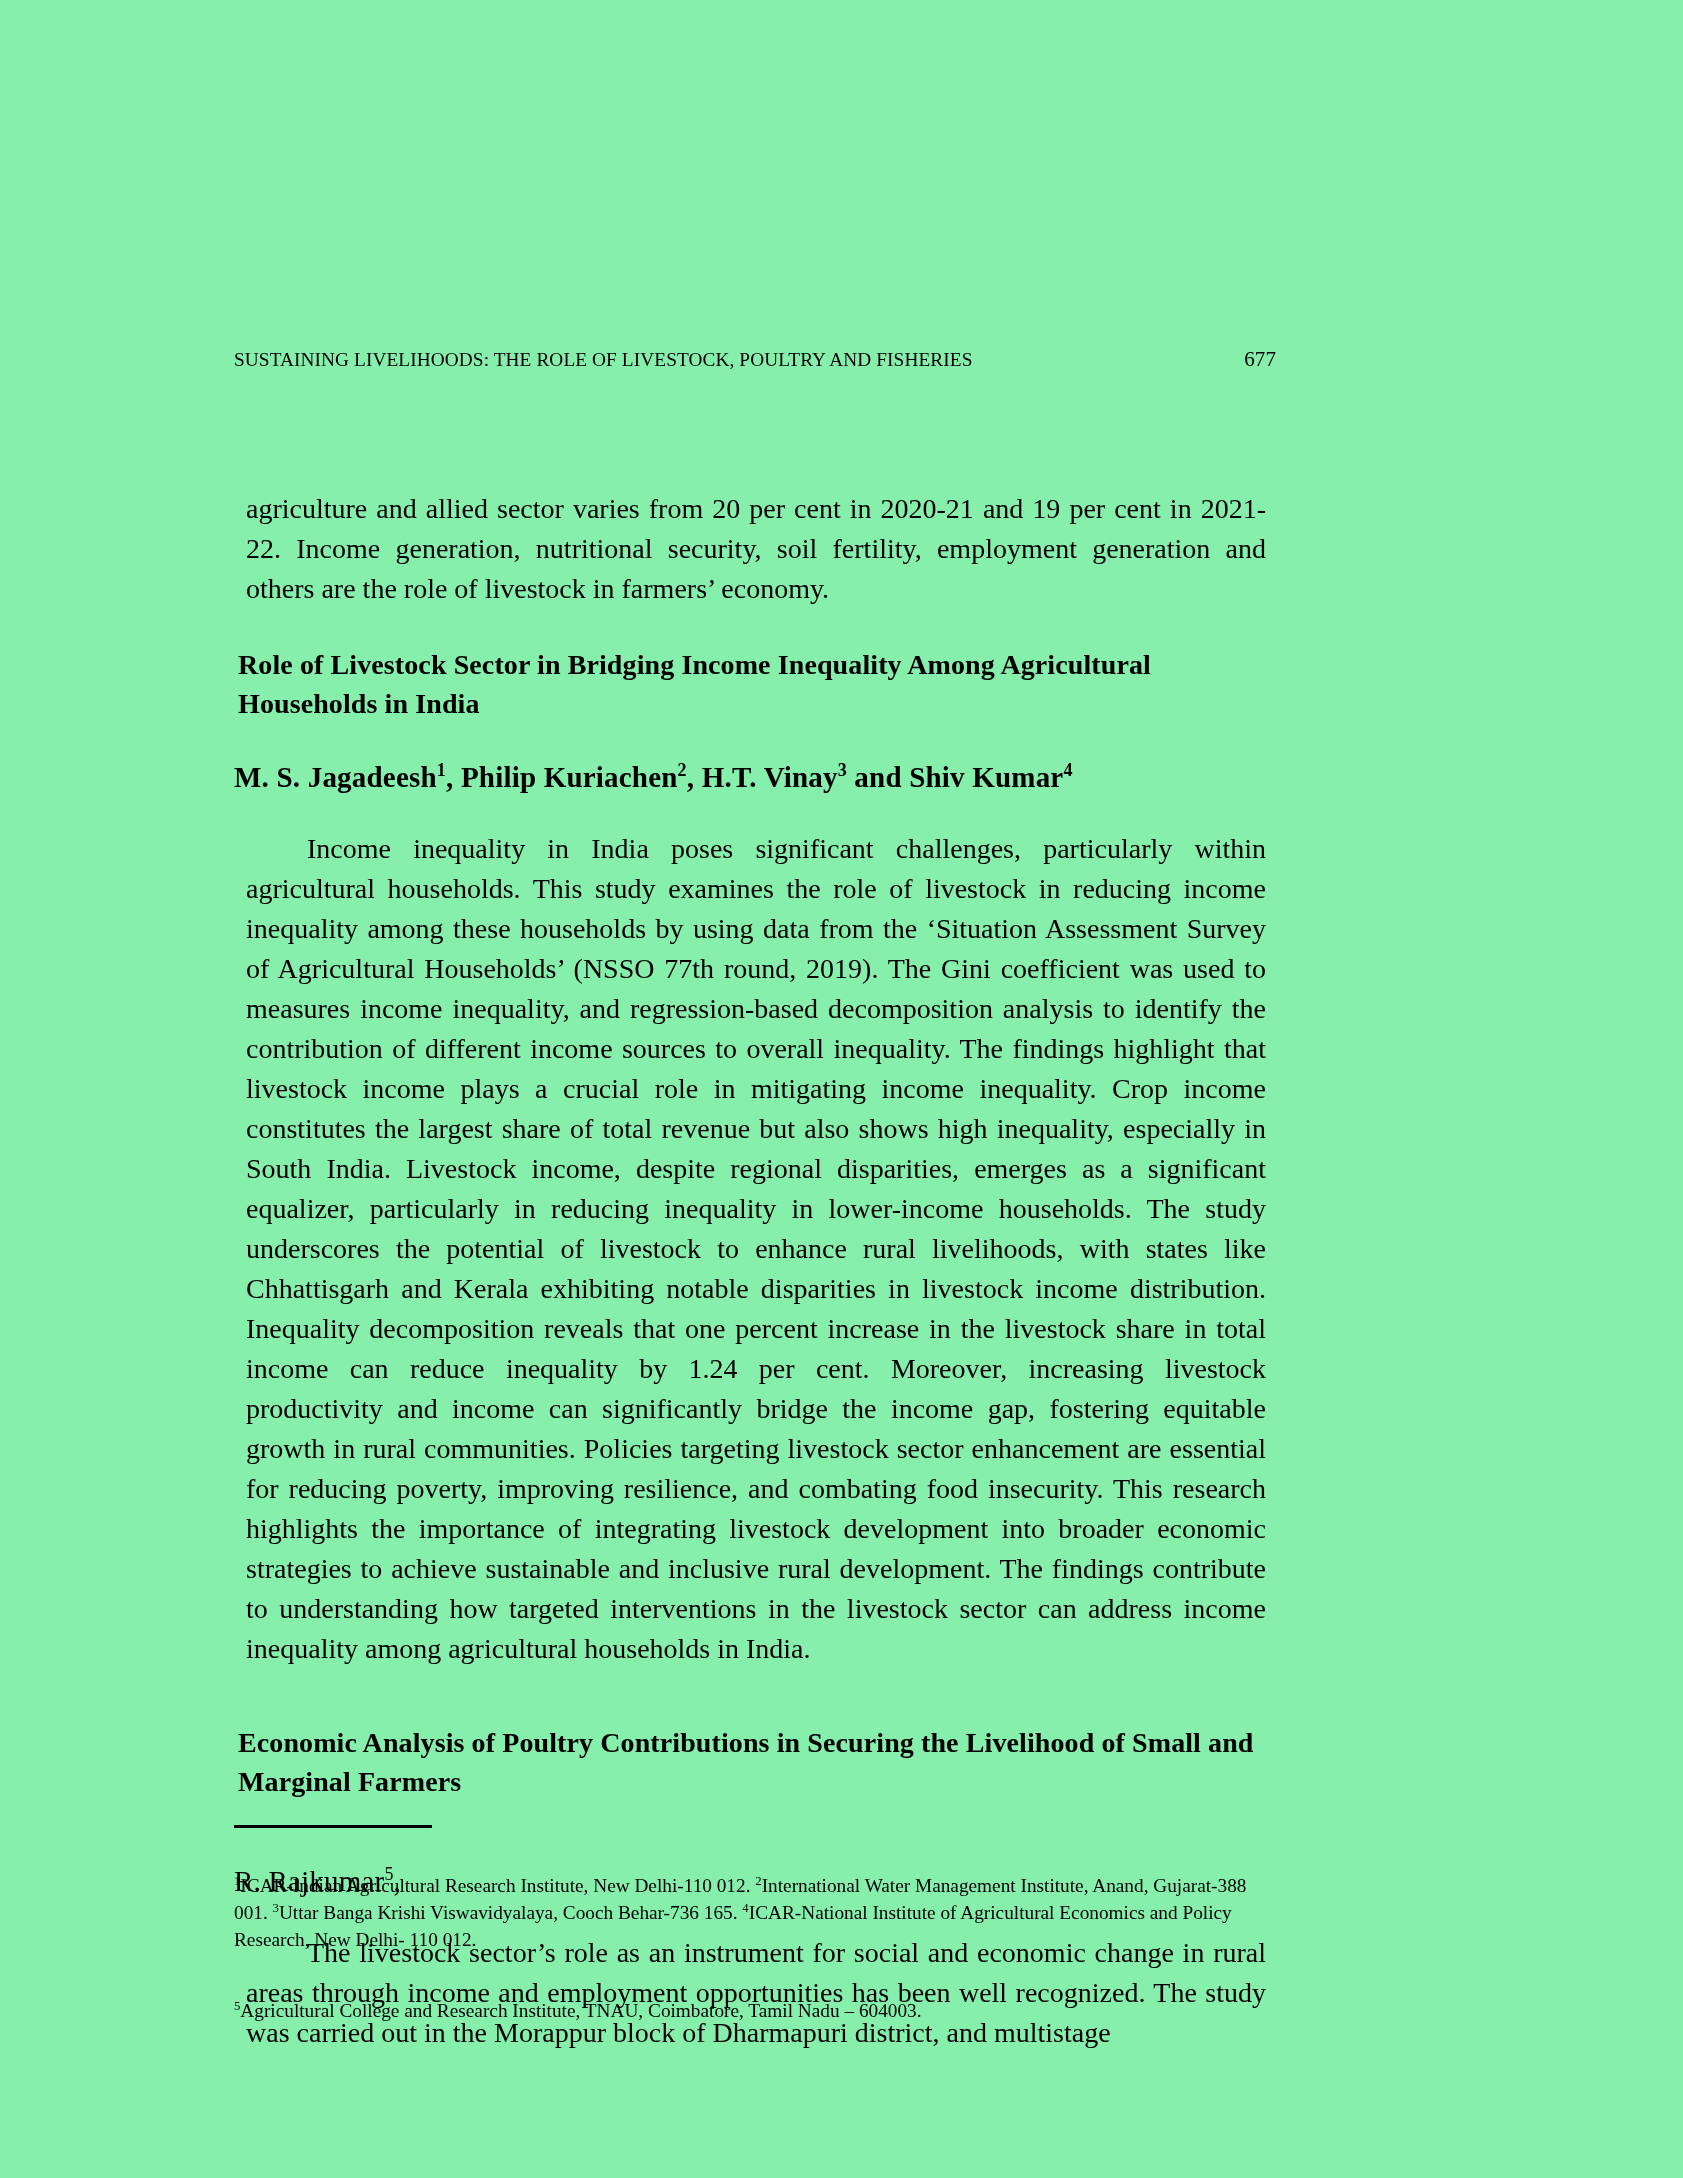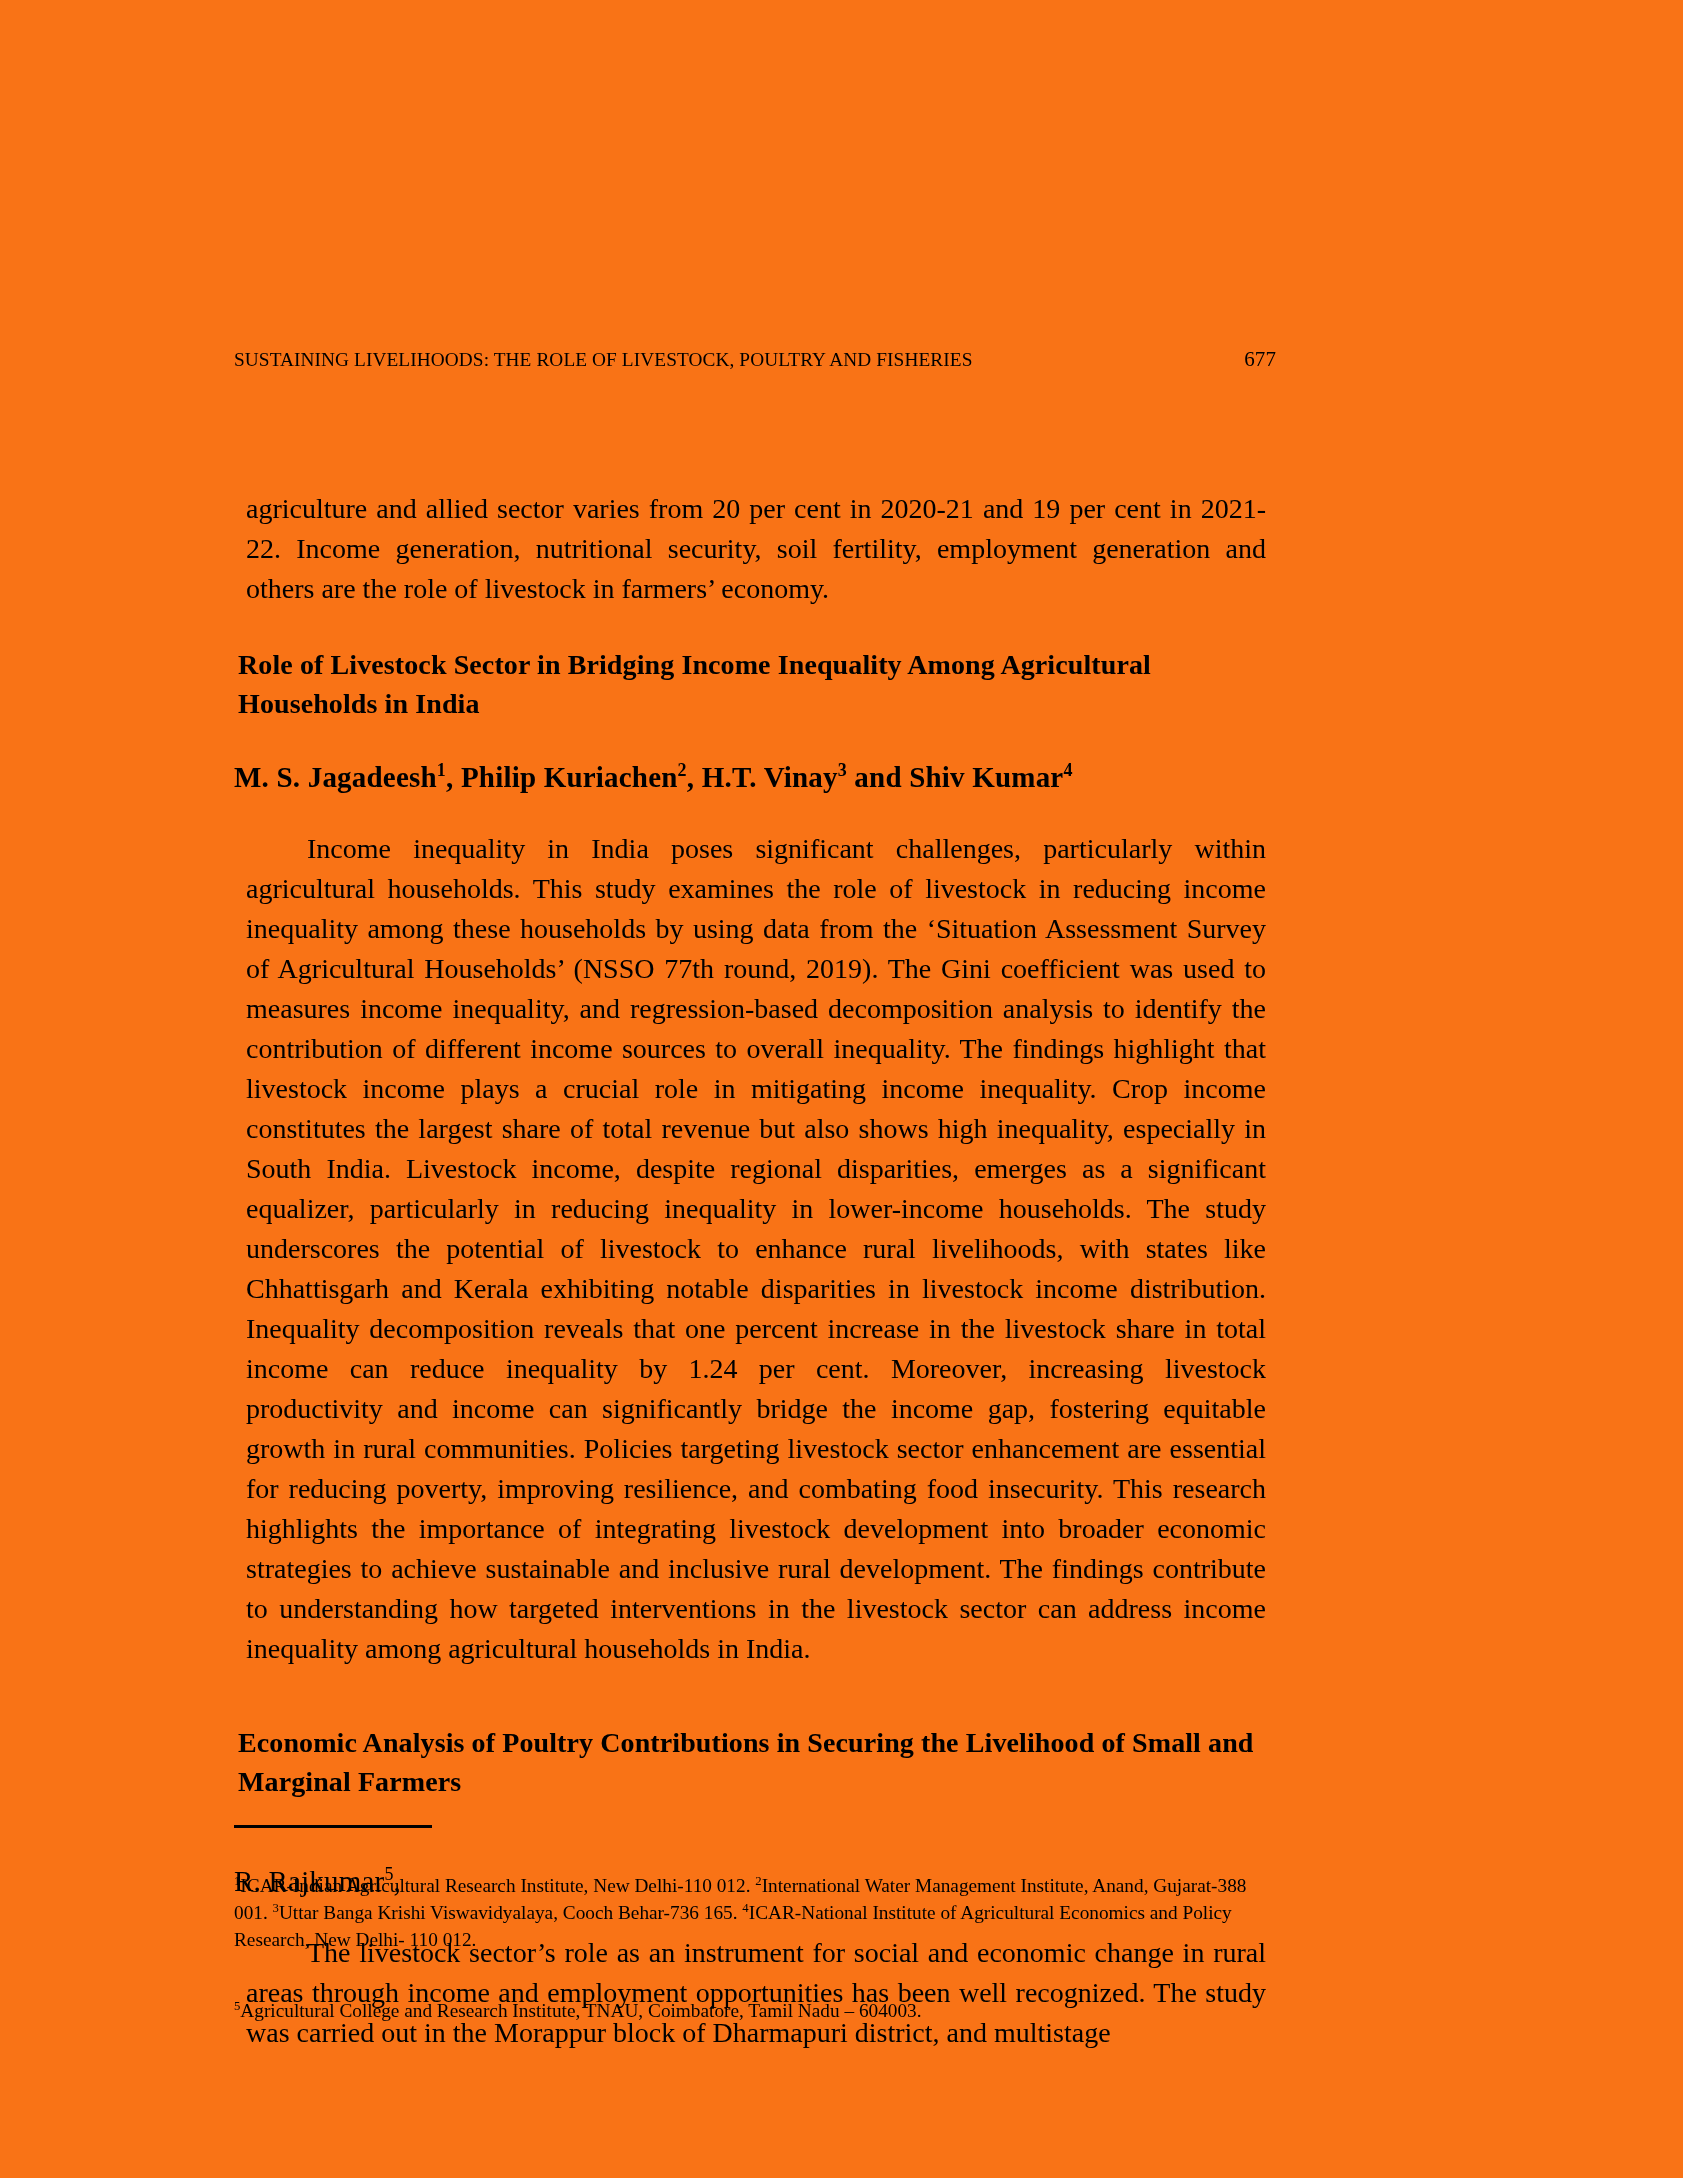--- a/index.html
+++ b/index.html
@@ -4,21 +4,21 @@
 <style>
   html, body {
     margin: 0;
     padding: 0;
     background: #ffffff;
   }
   .page {
     position: relative;
     width: 1683px;
     height: 2178px;
-    background: #f97316;
+    background: #86efac;
     margin: 0 auto;
     overflow: hidden;
     font-family: "Liberation Serif", "DejaVu Serif", serif;
     color: #000000;
   }
 
   
   .running-header {
     position: absolute;
     left: 234px;

